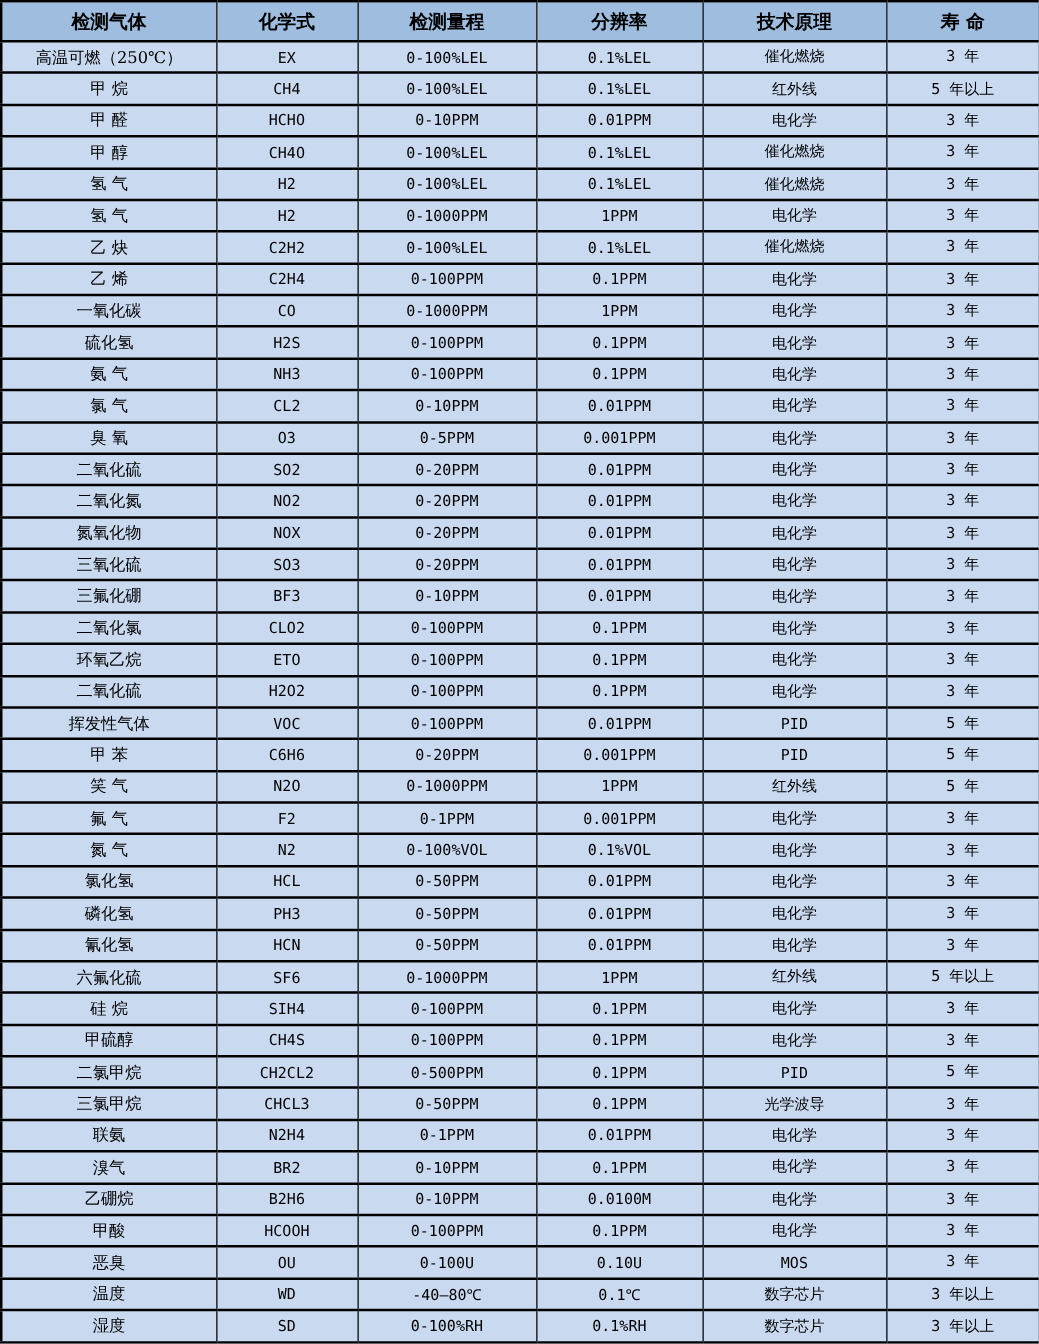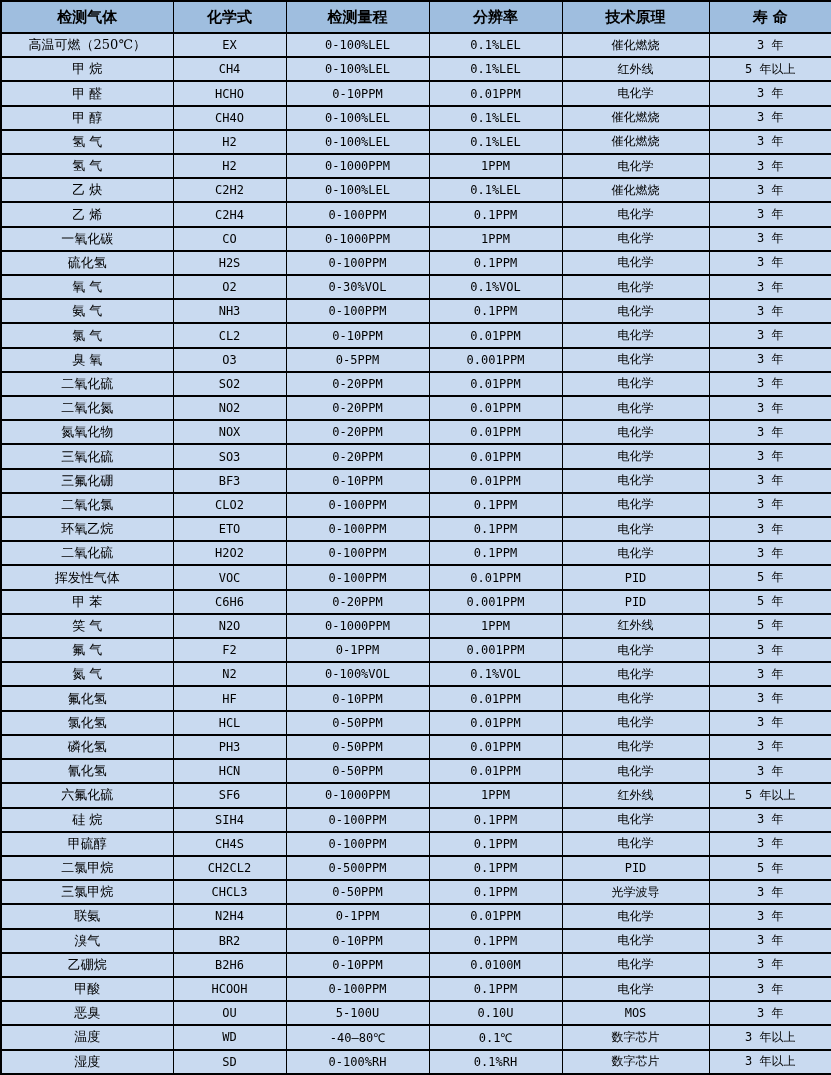--- a/index.html
+++ b/index.html
@@ -148,28 +148,20 @@
       </tr>
       <tr>
         <td>硫化氢</td>
         <td class="mono">H2S</td>
         <td class="mono">0-100PPM</td>
         <td class="mono">0.1PPM</td>
         <td class="mono">电化学</td>
         <td class="mono">3 年</td>
       </tr>
       <tr>
-        <td>氧 气</td>
-        <td class="mono">O2</td>
-        <td class="mono">0-30%VOL</td>
-        <td class="mono">0.1%VOL</td>
-        <td class="mono">电化学</td>
-        <td class="mono">3 年</td>
-      </tr>
-      <tr>
         <td>氨 气</td>
         <td class="mono">NH3</td>
         <td class="mono">0-100PPM</td>
         <td class="mono">0.1PPM</td>
         <td class="mono">电化学</td>
         <td class="mono">3 年</td>
       </tr>
       <tr>
         <td>氯 气</td>
         <td class="mono">CL2</td>
@@ -284,28 +276,20 @@
       </tr>
       <tr>
         <td>氮 气</td>
         <td class="mono">N2</td>
         <td class="mono">0-100%VOL</td>
         <td class="mono">0.1%VOL</td>
         <td class="mono">电化学</td>
         <td class="mono">3 年</td>
       </tr>
       <tr>
-        <td>氟化氢</td>
-        <td class="mono">HF</td>
-        <td class="mono">0-10PPM</td>
-        <td class="mono">0.01PPM</td>
-        <td class="mono">电化学</td>
-        <td class="mono">3 年</td>
-      </tr>
-      <tr>
         <td>氯化氢</td>
         <td class="mono">HCL</td>
         <td class="mono">0-50PPM</td>
         <td class="mono">0.01PPM</td>
         <td class="mono">电化学</td>
         <td class="mono">3 年</td>
       </tr>
       <tr>
         <td>磷化氢</td>
         <td class="mono">PH3</td>
@@ -390,21 +374,21 @@
         <td>甲酸</td>
         <td class="mono">HCOOH</td>
         <td class="mono">0-100PPM</td>
         <td class="mono">0.1PPM</td>
         <td class="mono">电化学</td>
         <td class="mono">3 年</td>
       </tr>
       <tr>
         <td>恶臭</td>
         <td class="mono">OU</td>
-        <td class="mono">5-100U</td>
+        <td class="mono">0-100U</td>
         <td class="mono">0.10U</td>
         <td class="mono">MOS</td>
         <td class="mono">3 年</td>
       </tr>
       <tr>
         <td>温度</td>
         <td class="mono">WD</td>
         <td class="mono">-40—80℃</td>
         <td class="mono">0.1℃</td>
         <td class="mono">数字芯片</td>

